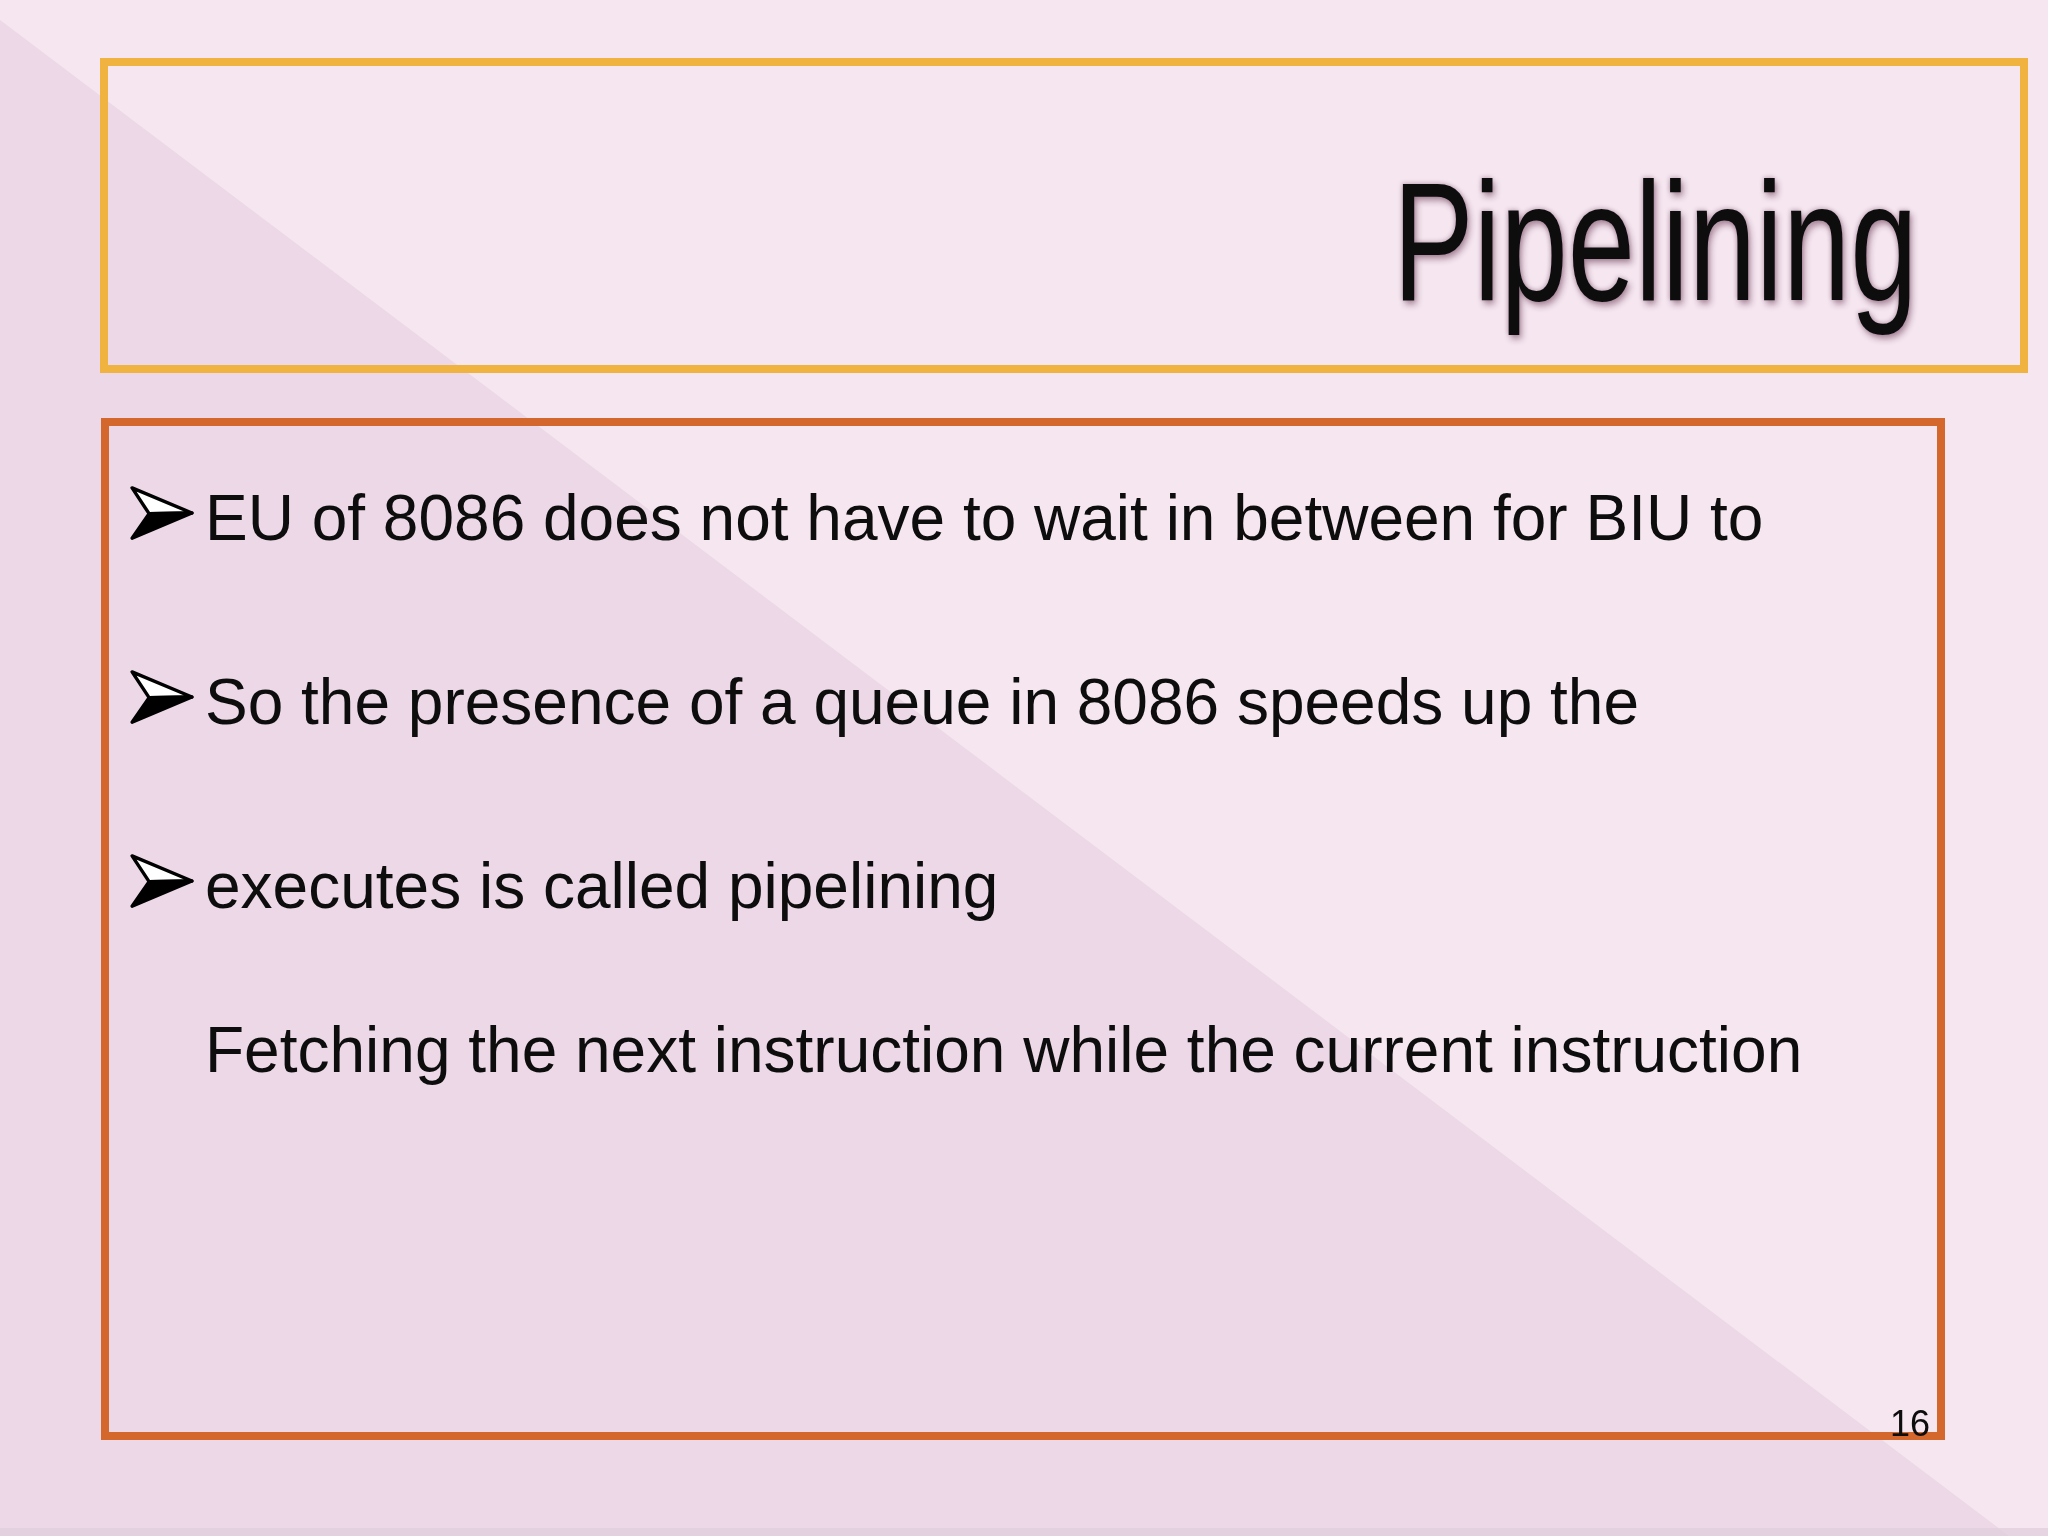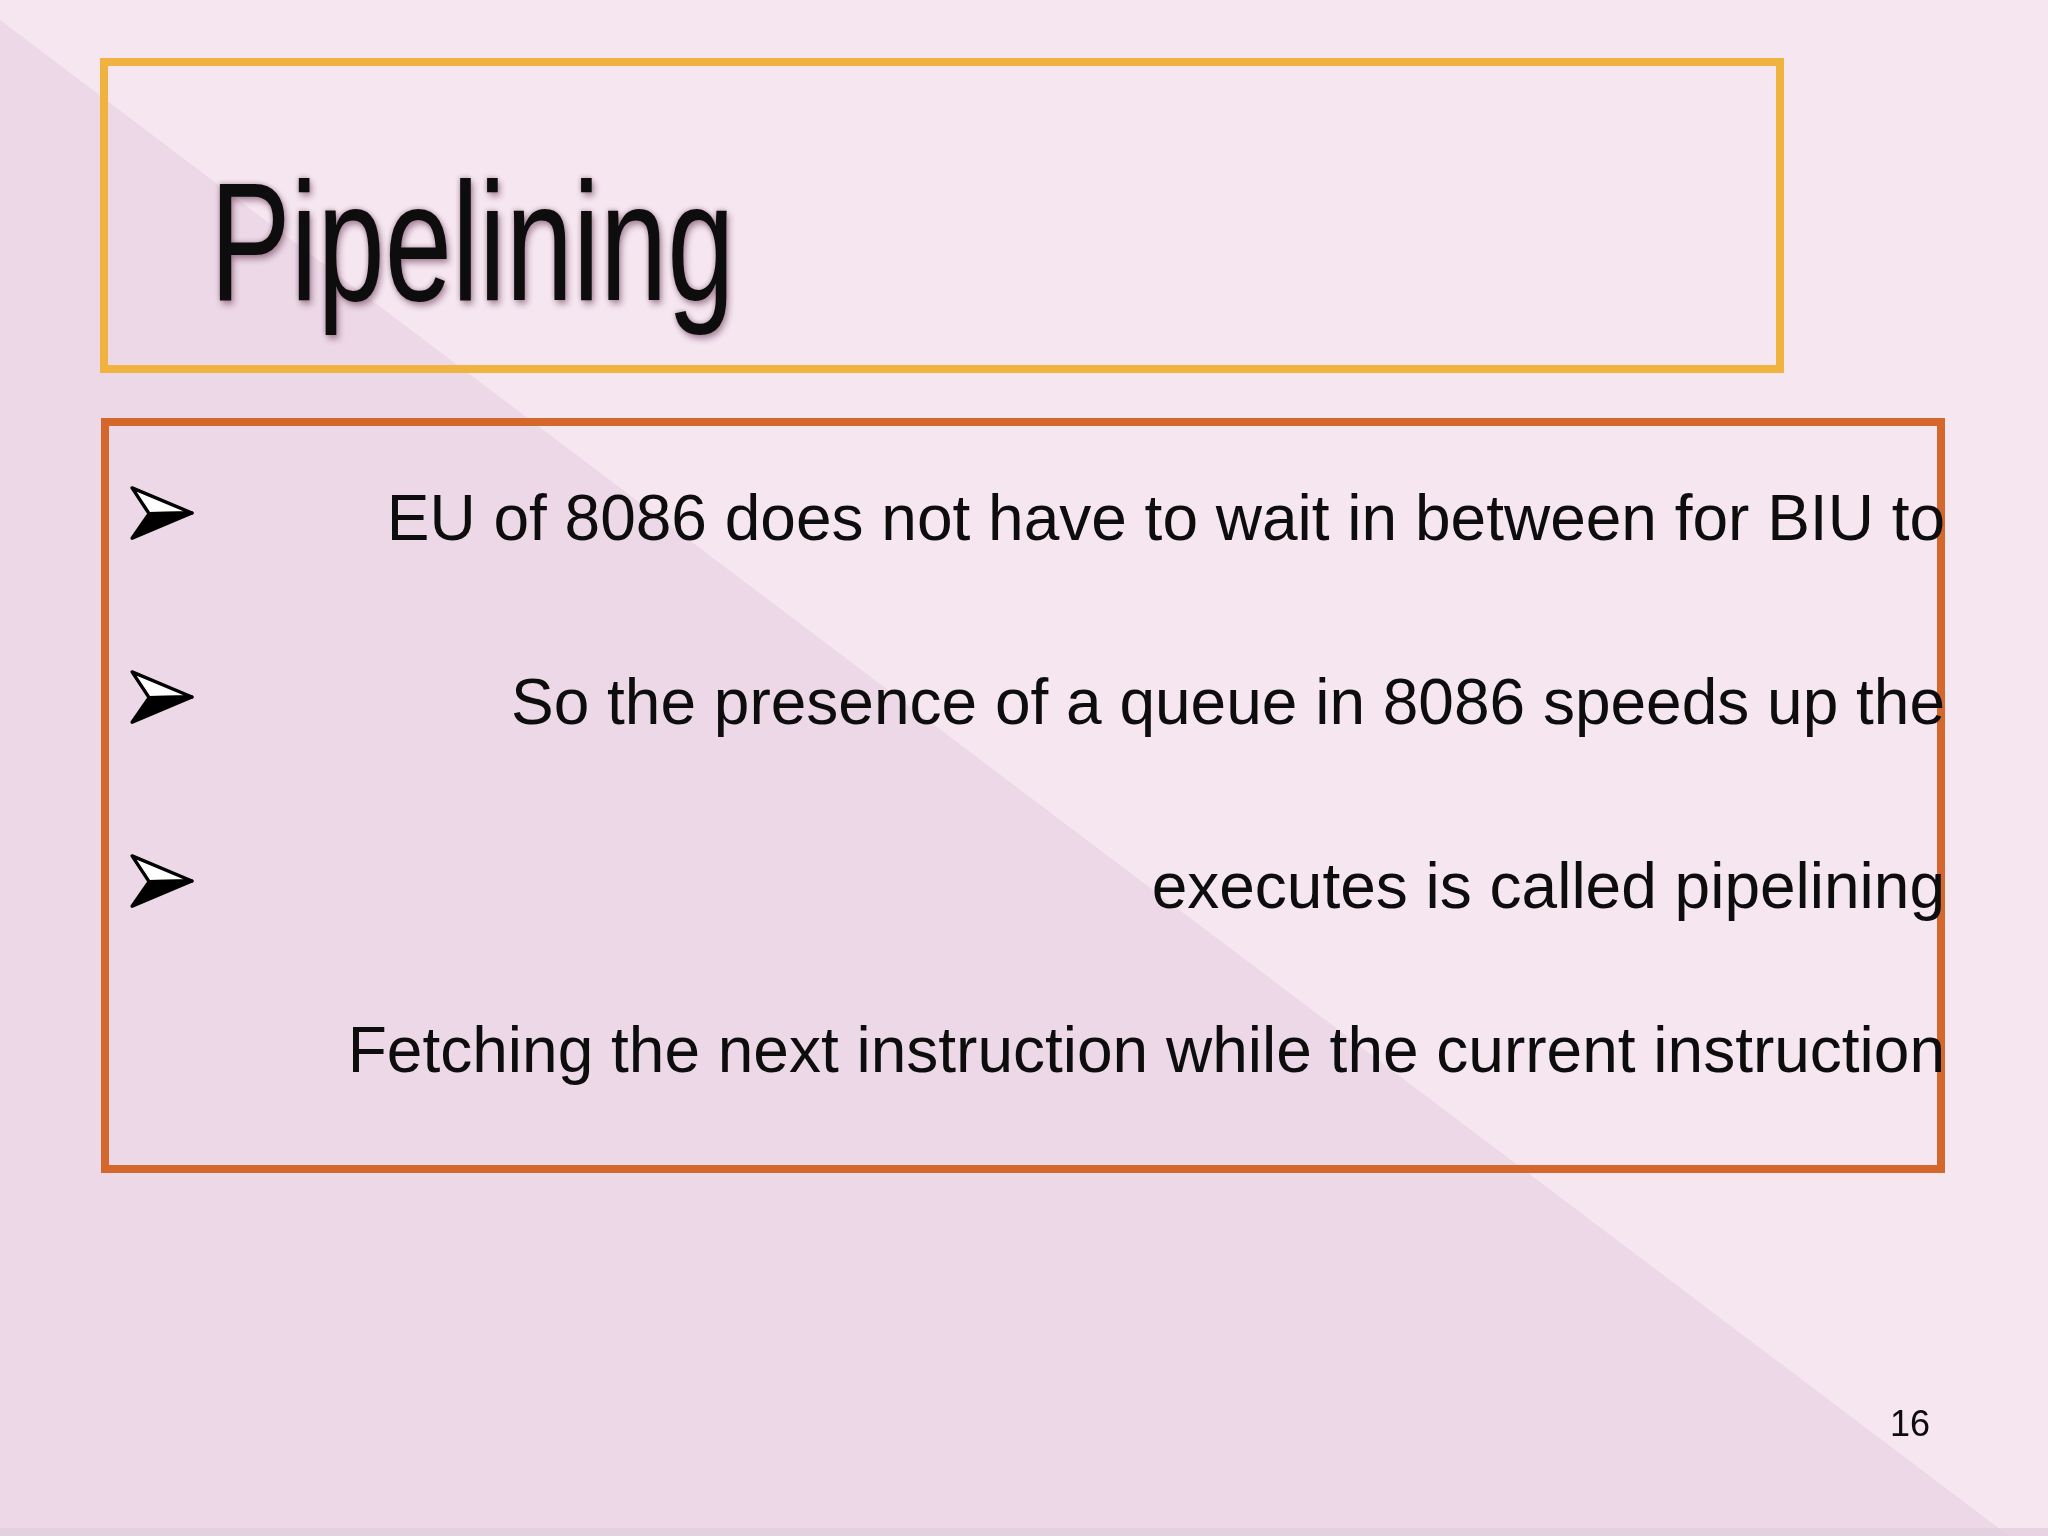--- a/index.html
+++ b/index.html
@@ -28,43 +28,42 @@
     position: absolute;
     left: 0; bottom: 0;
     width: 100%; height: 8px;
     background: #e2d0de;
     opacity: .8;
   }
   .title-box {
     position: absolute;
     box-sizing: border-box;
     left: 100px; top: 58px;
-    width: 1684px; height: 315px;
+    width: 1928px; height: 315px;
     border: 8px solid var(--title-border, #f1b33f);
-    text-align: left;
+    text-align: right;
   }
   .title-text {
     display: inline-block;
     margin-top: 92px;
     font-size: 168px;
     line-height: 1;
     letter-spacing: 0;
     color: var(--text, #0d0d0d);
     transform: scaleX(0.72);
     transform-origin: 50% 50%;
     text-shadow: 3px 4px 7px rgba(80, 25, 55, 0.45), -1px -1px 5px rgba(80,25,55,0.25);
     white-space: nowrap;
   }
   .content-box {
     position: absolute;
     box-sizing: border-box;
     left: 101px; top: 418px;
-    width: 1844px; height: 755px;
+    width: 1844px; height: 1022px;
     border: 8px solid var(--content-border, #d4672c);
-    text-align: right;
   }
   .bullet-list {
     position: absolute;
     left: 96px; top: 0;
     margin: 0; padding: 0;
     list-style: none;
     width: 1740px;
   }
   .bullet-item {
     position: relative;

